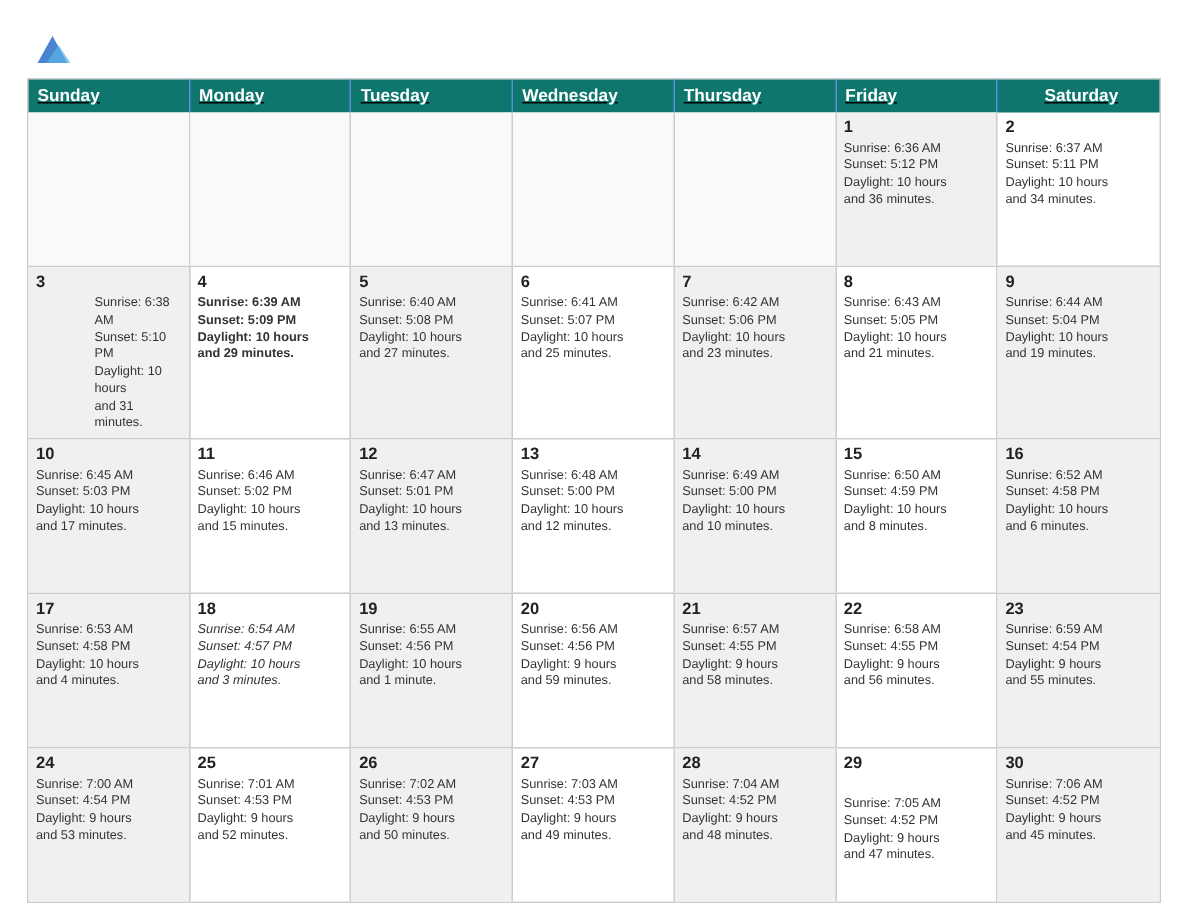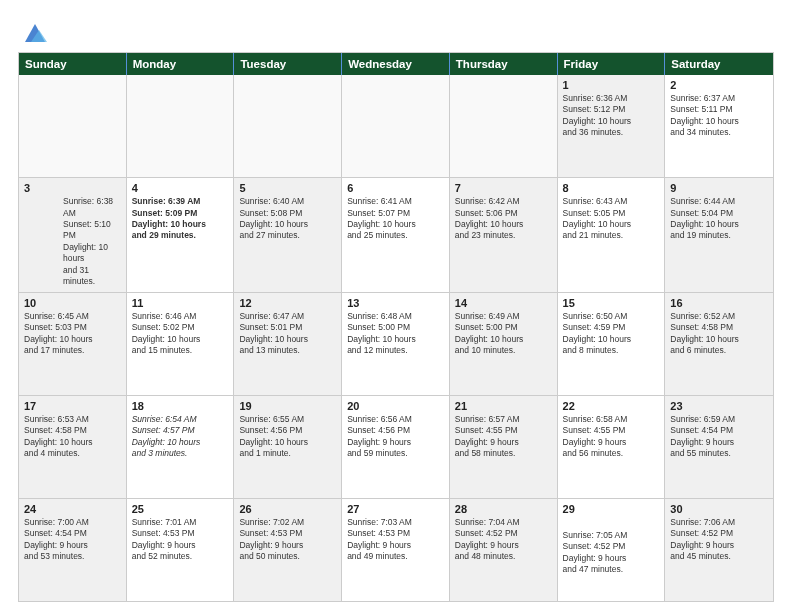--- a/index.html
+++ b/index.html
@@ -54,30 +54,31 @@
     }
     .calendar {
       flex: 1;
       border: 1px solid #ccc;
       display: flex;
       flex-direction: column;
     }
     .cal-header {
       display: grid;
       grid-template-columns: repeat(7, 1fr);
-      background: #14532d;
+      background: #0f766e;
+      text-decoration: underline;
     }
     .cal-header-cell {
       color: #fff;
       font-size: 11.5px;
       font-weight: bold;
       padding: 5px 6px;
       border-right: 1px solid #5590d9;
     }
-    .cal-header-cell:last-child { border-right: none; }
+    .cal-header-cell:last-child { border-right: none; margin-left: 25px; }
     .cal-body {
       flex: 1;
       display: flex;
       flex-direction: column;
     }
     .cal-row {
       display: grid;
       grid-template-columns: repeat(7, 1fr);
       flex: 1;
       border-bottom: 1px solid #ccc;

